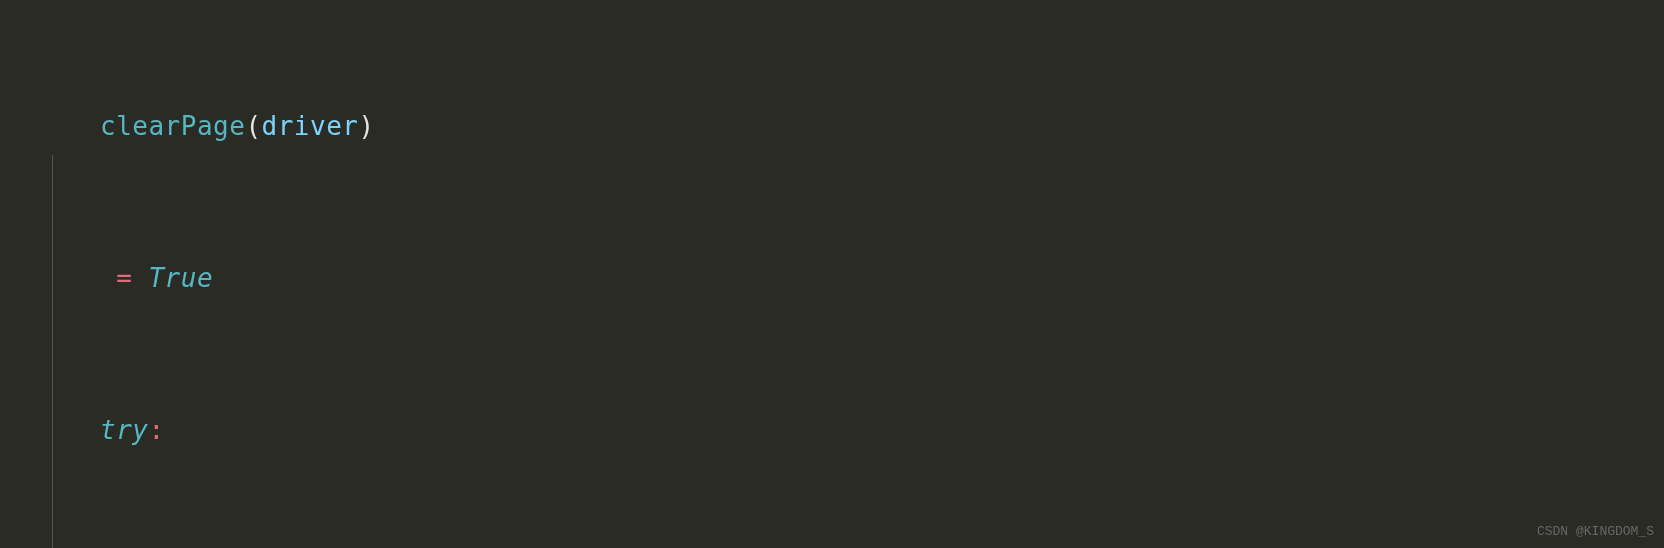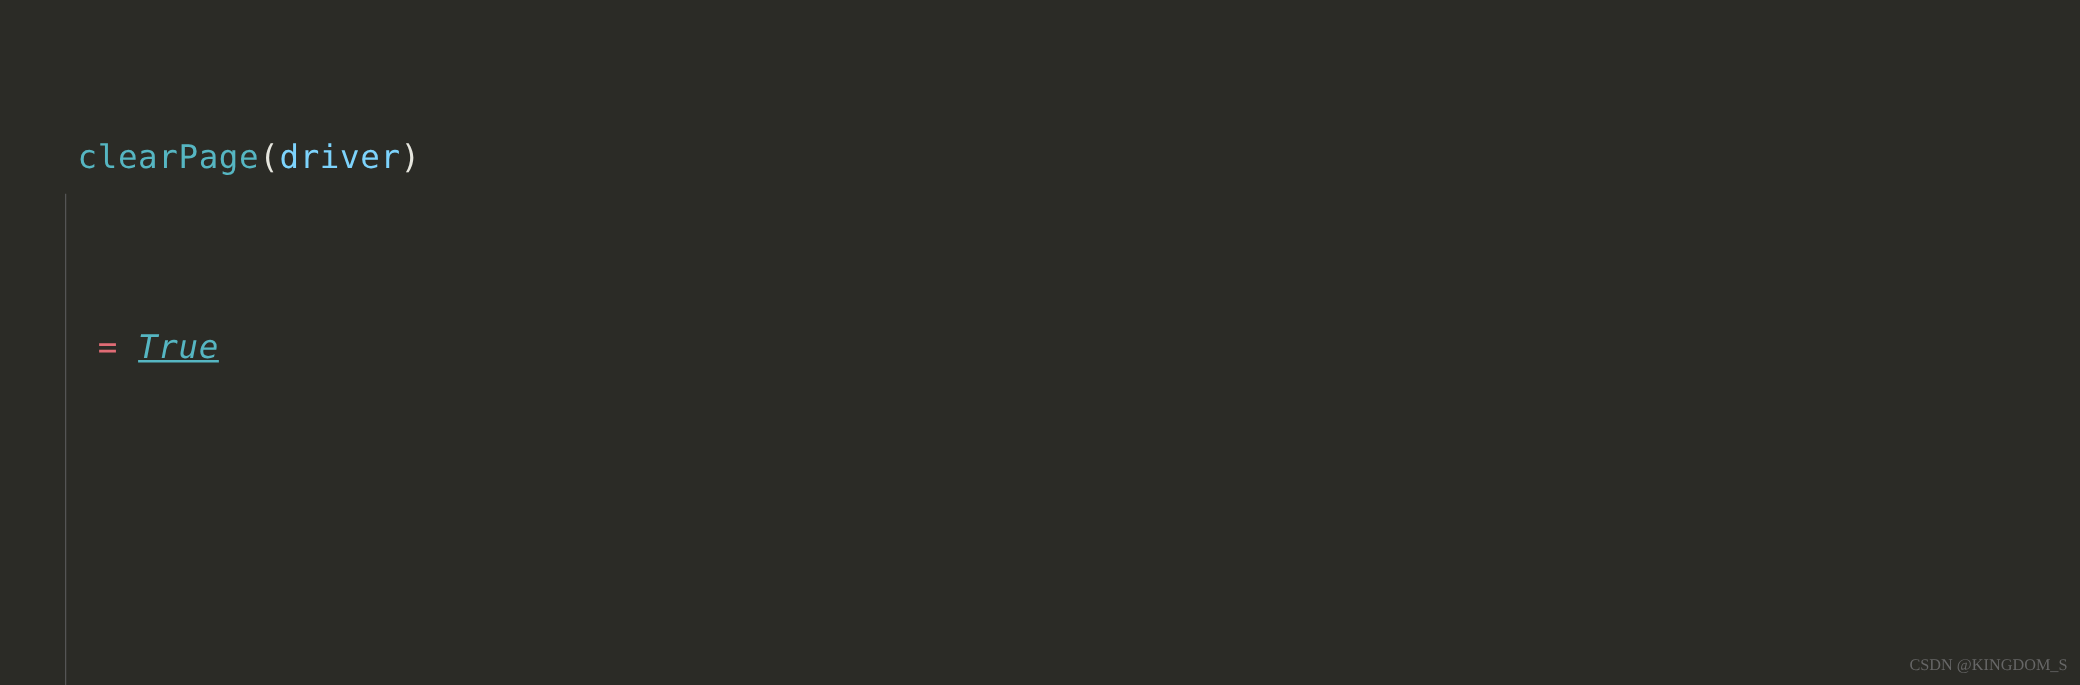--- a/index.html
+++ b/index.html
@@ -27,46 +27,48 @@
       border-left: 1px solid #555;
       position: absolute;
       left: 52px;
       top: 155px;
       height: 400px;
     }
     .line {
       height: 50.5px;
       display: flex;
       align-items: flex-end;
+      margin-left: 38px;
     }
     .fn-call { color: #56b6c2; }
     .identifier { color: #7dd3fc; }
     .paren { color: #e6e6de; }
     .operator { color: #e06c75; }
     .keyword-try { color: #56b6c2; font-style: italic; }
     .colon { color: #e06c75; }
-    .bool { color: #56b6c2; font-style: italic; text-decoration: underline; }
+    .bool { color: #56b6c2; font-style: italic; }
     .watermark {
       position: absolute;
       bottom: 4px;
       right: 10px;
       font-size: 13px;
       color: #666;
-      font-family: Liberation Serif, serif;
+      font-family: Liberation Mono, monospace;
       letter-spacing: 0;
     }
   </style>
 </head>
 <body>
 
 <div class="indent-guide"></div>
 
 <div class="code-container">
   <div class="line"><span class="fn-call">clearPage</span><span class="paren">(</span><span class="identifier">driver</span><span class="paren">)</span></div>
   <div class="line"><span> </span><span class="operator">=</span><span> </span><span class="bool">True</span></div>
+  <div class="line"><span class="keyword-try">try</span><span class="colon">:</span></div>
   
   
   
   
   
   
   
 </div>
 
 <div class="watermark">CSDN @KINGDOM_S</div>

